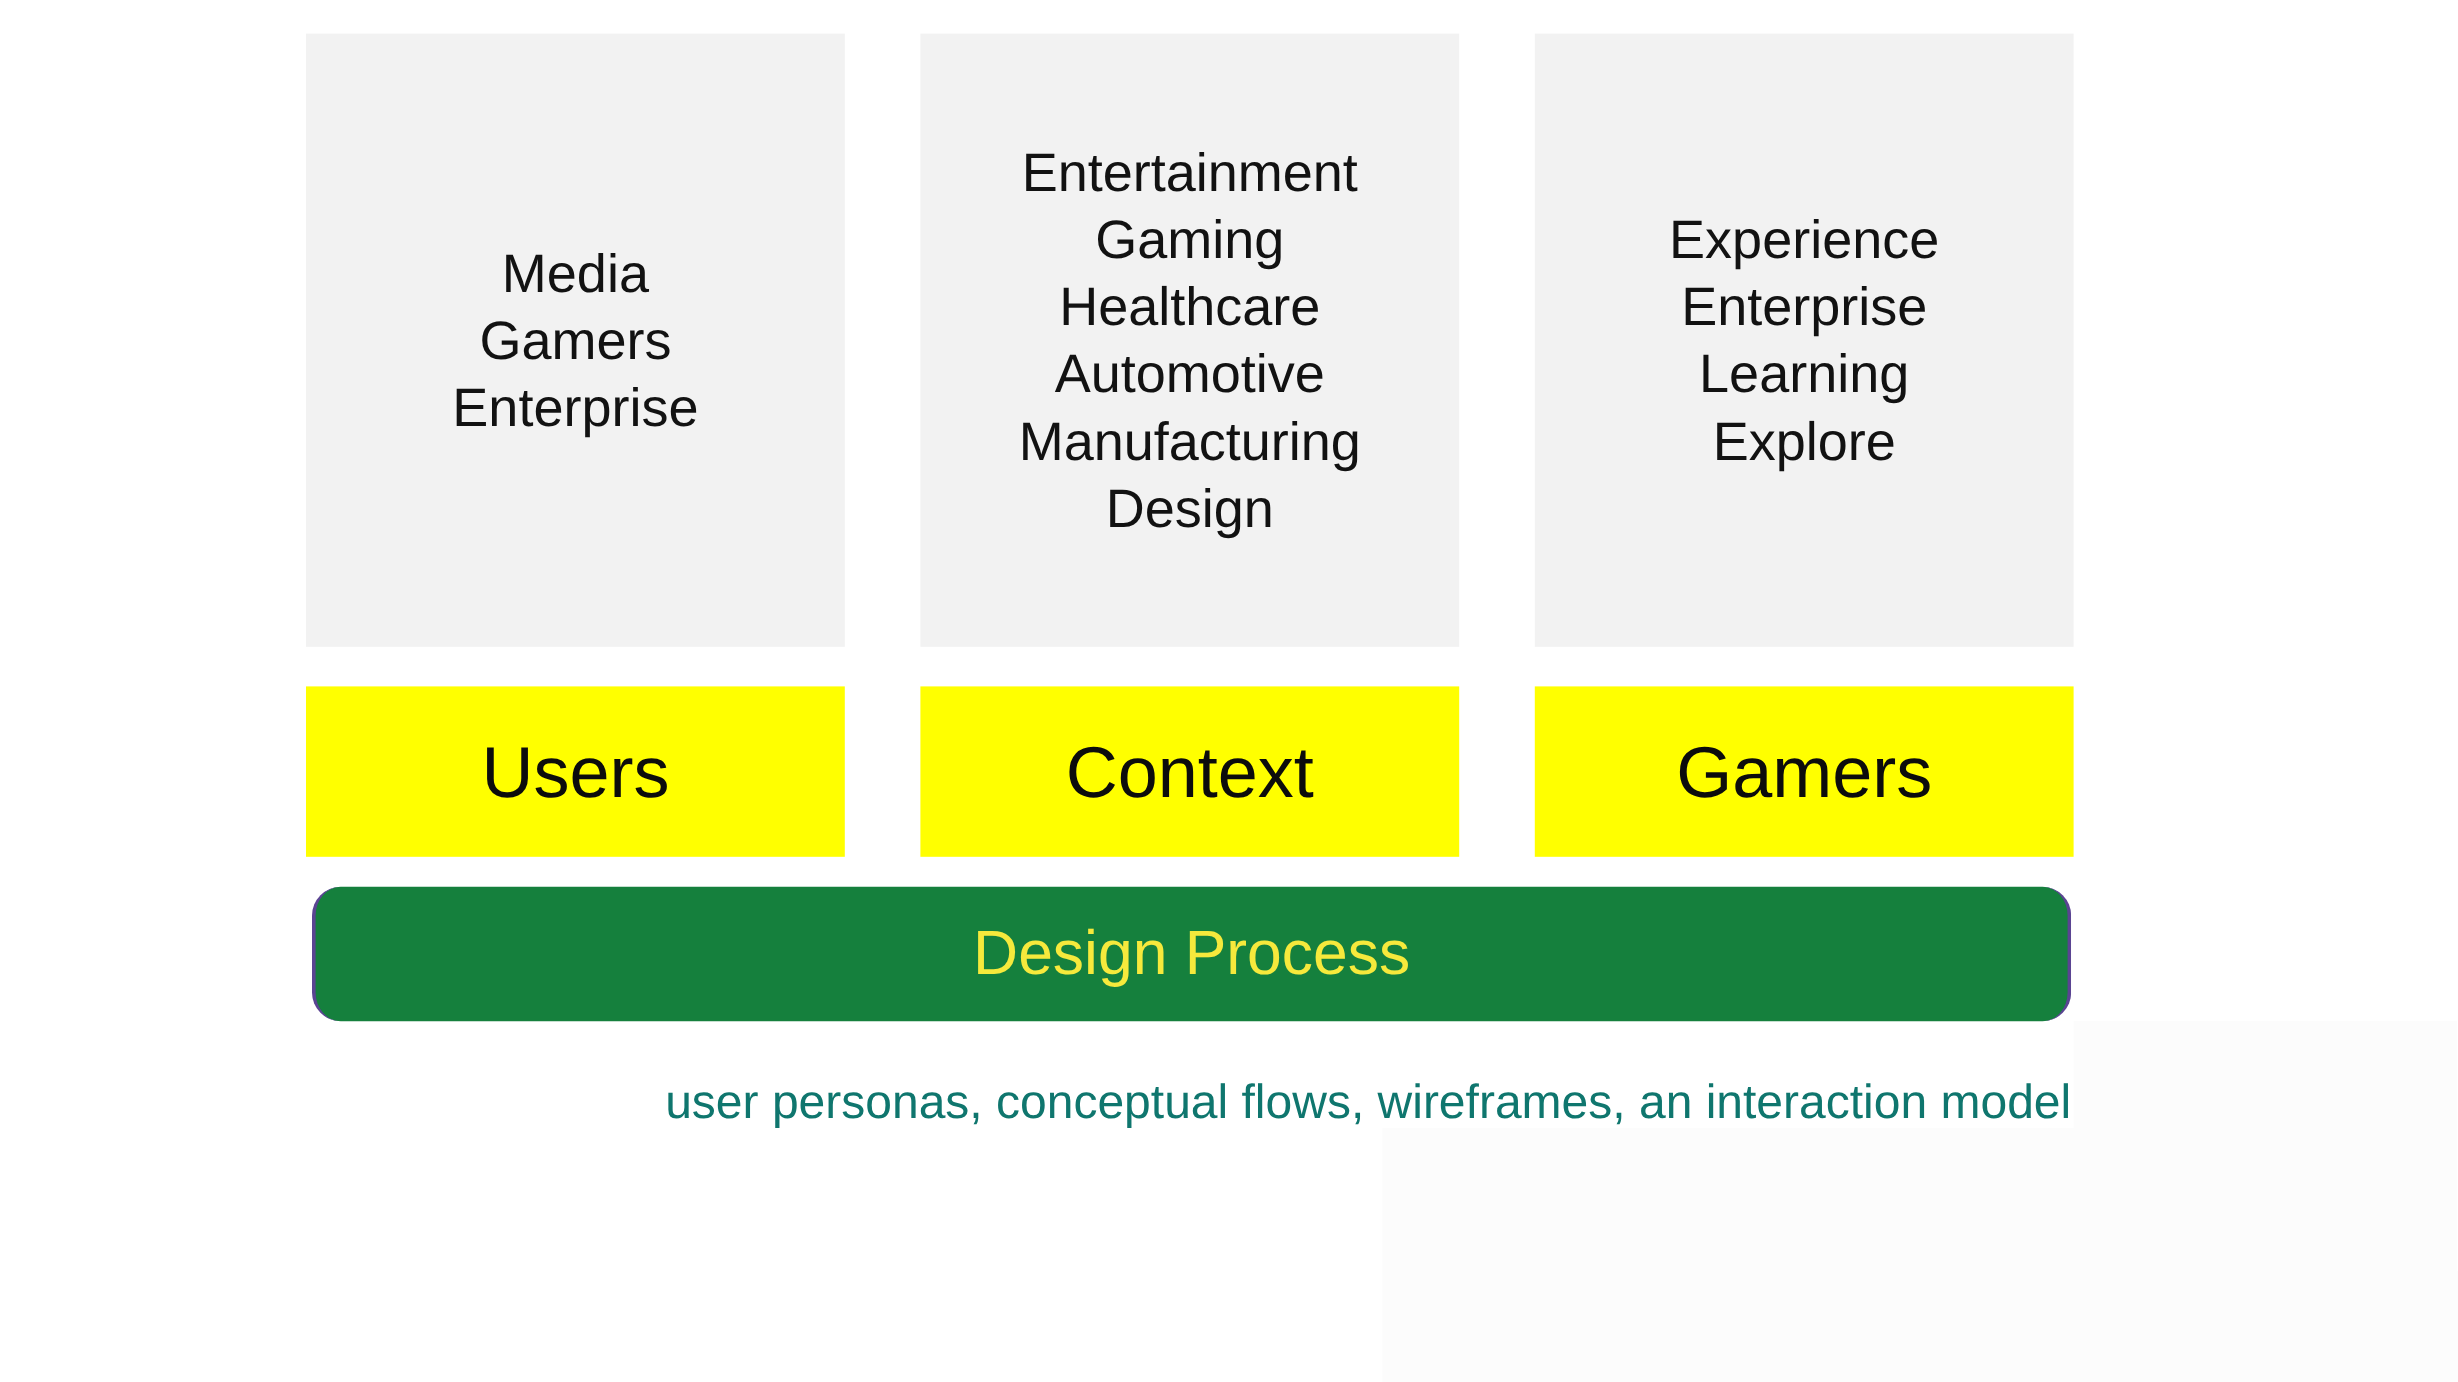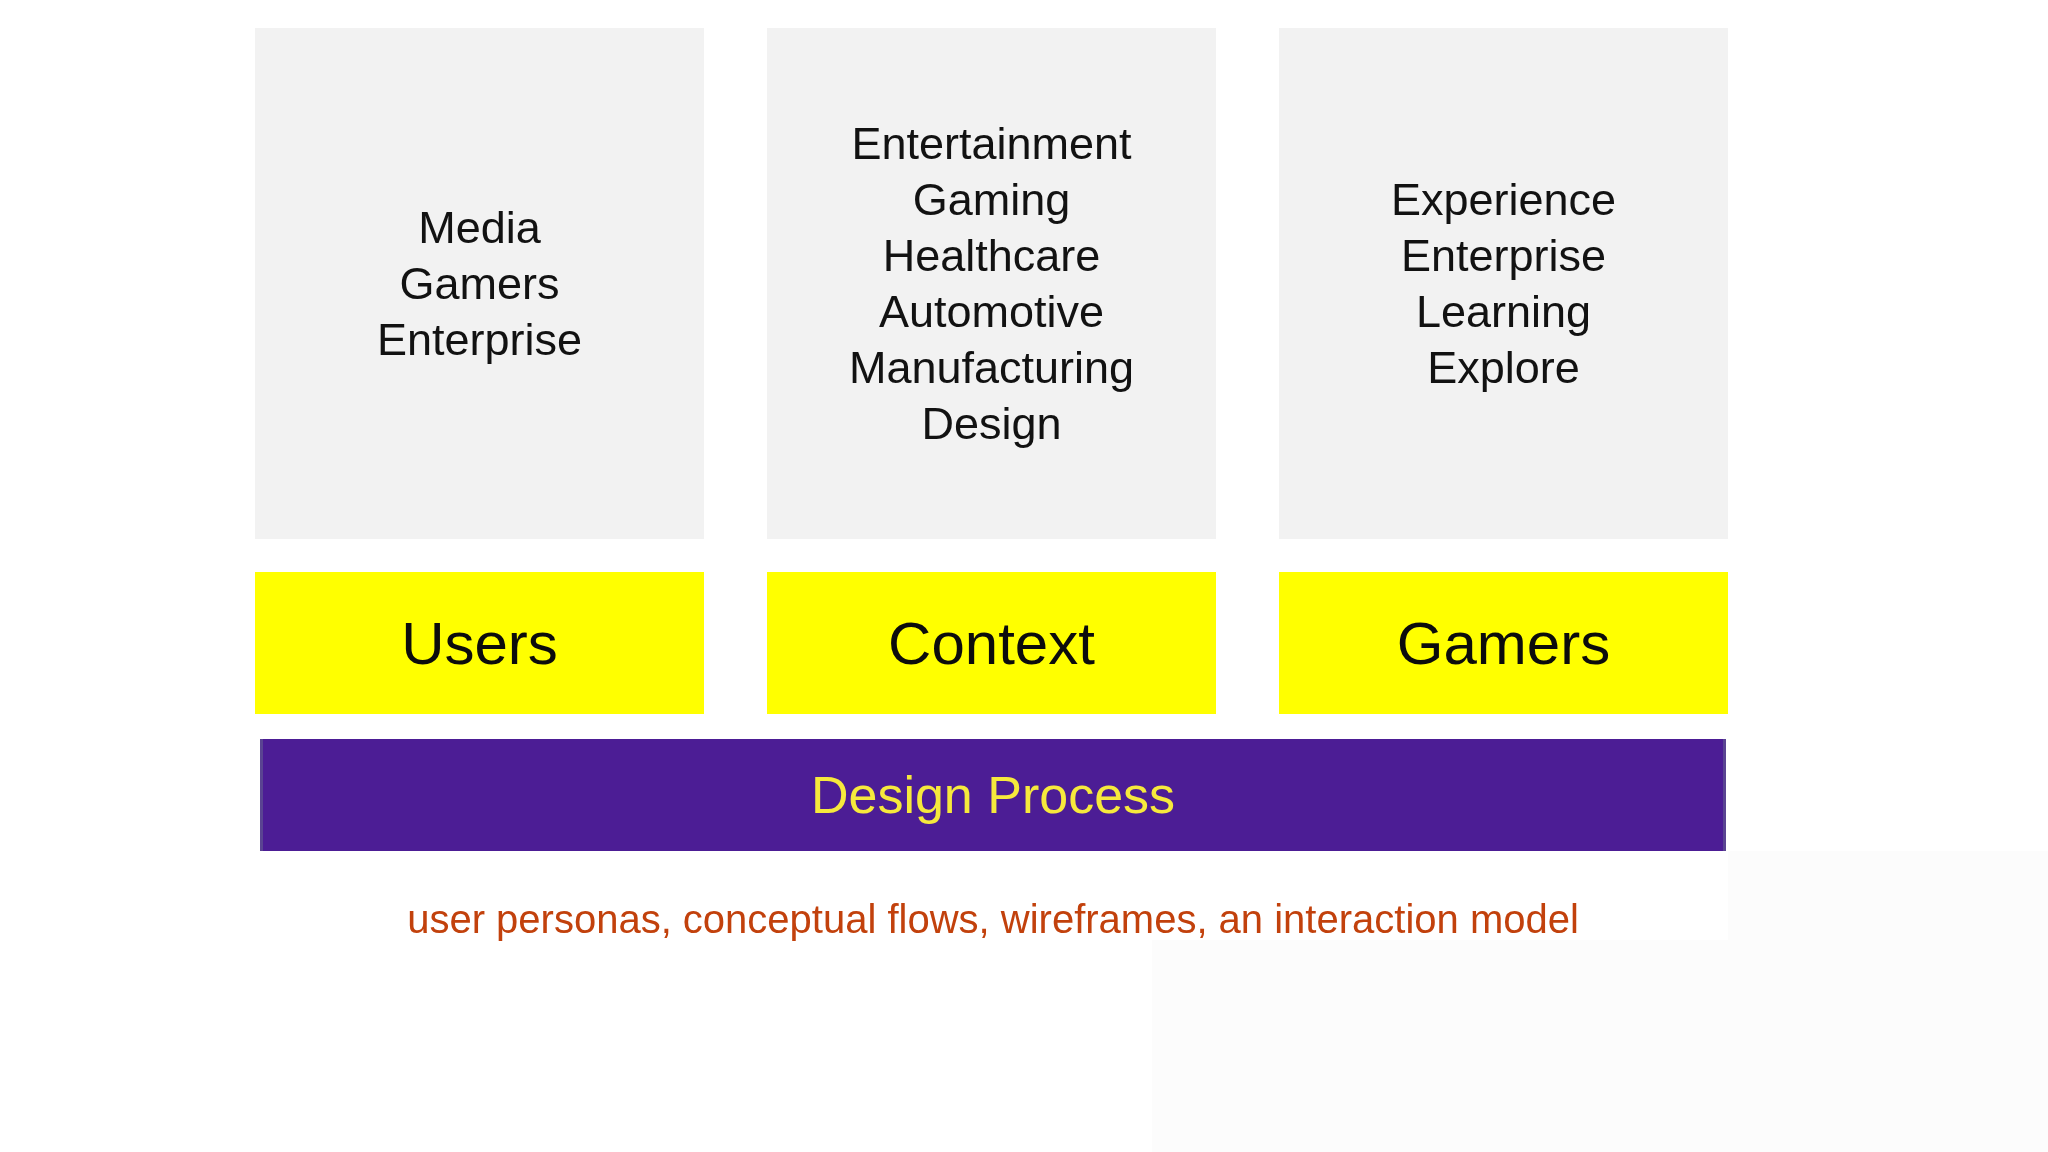--- a/index.html
+++ b/index.html
@@ -62,41 +62,42 @@
   .label-text {
     font-size: 60px;
     color: #0c0c0c;
   }
   .process-bar {
     position: absolute;
     left: 260px;
     top: 739px;
     width: 1466px;
     height: 112px;
-    background: #4c1d95;
+    background: #15803d;
     border-left: 3px solid #5a4492;
     border-right: 3px solid #5a4492;
     box-sizing: border-box;
     display: flex;
     align-items: center;
     justify-content: center;
+    border-radius: 24px;
   }
   .process-text {
     font-size: 52px;
     color: #f6e93c;
   }
   .caption {
     position: absolute;
     left: 260px;
     top: 897px;
     width: 1466px;
-    text-align: center;
+    text-align: right;
     font-size: 40px;
     line-height: 44px;
-    color: #c2410c;
+    color: #0f766e;
   }
 </style>
 </head>
 <body>
 
 <div class="stage">
 
   <div class="bg-panel a"></div>
   <div class="bg-panel b"></div>
 

